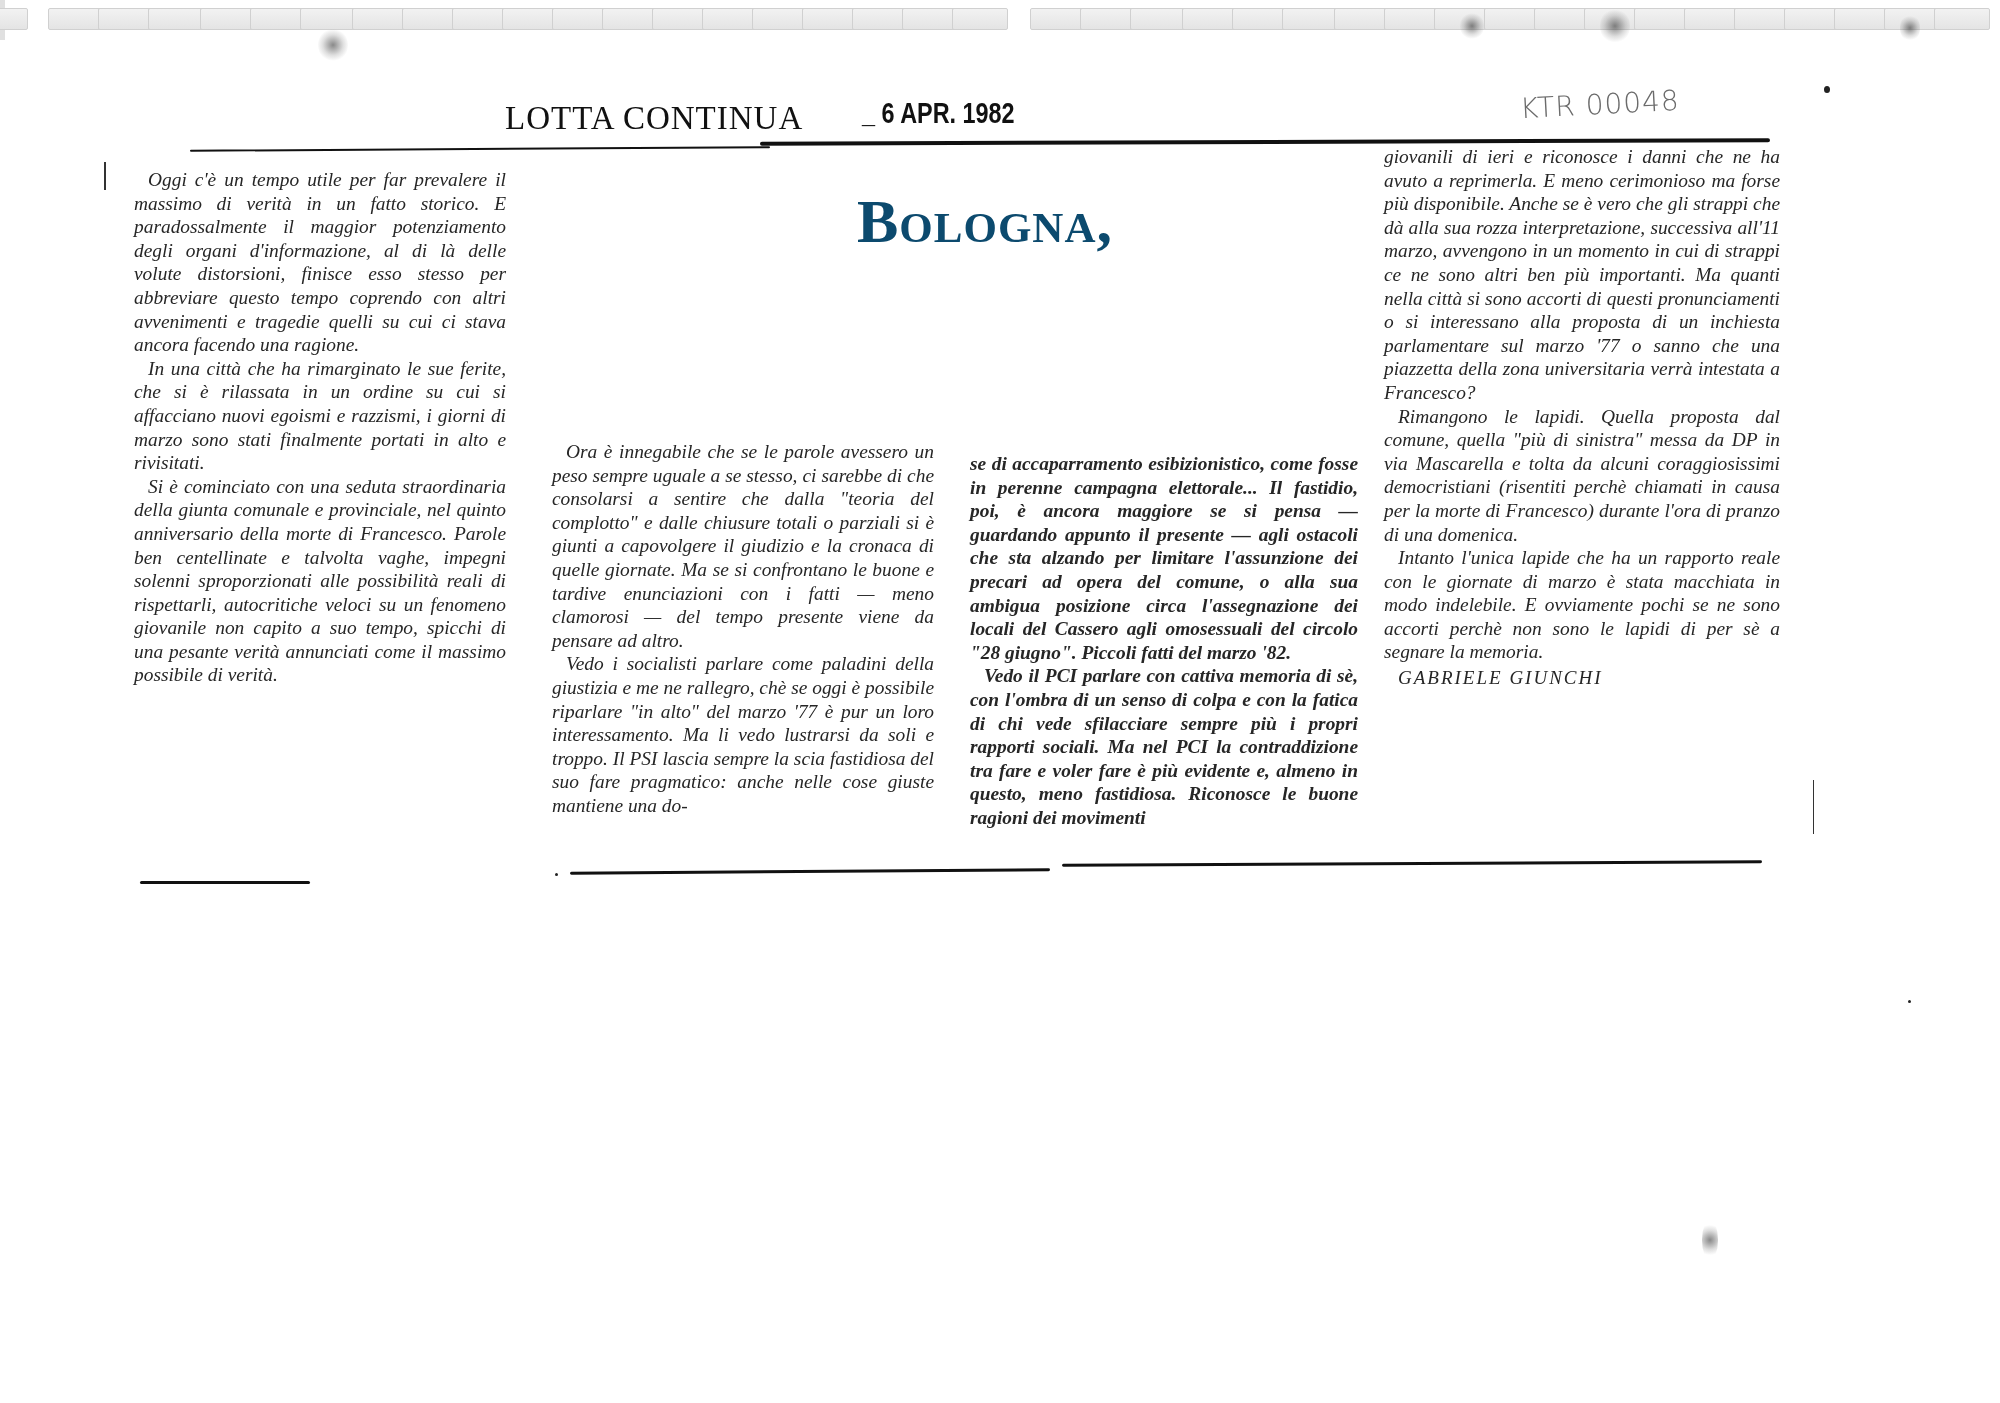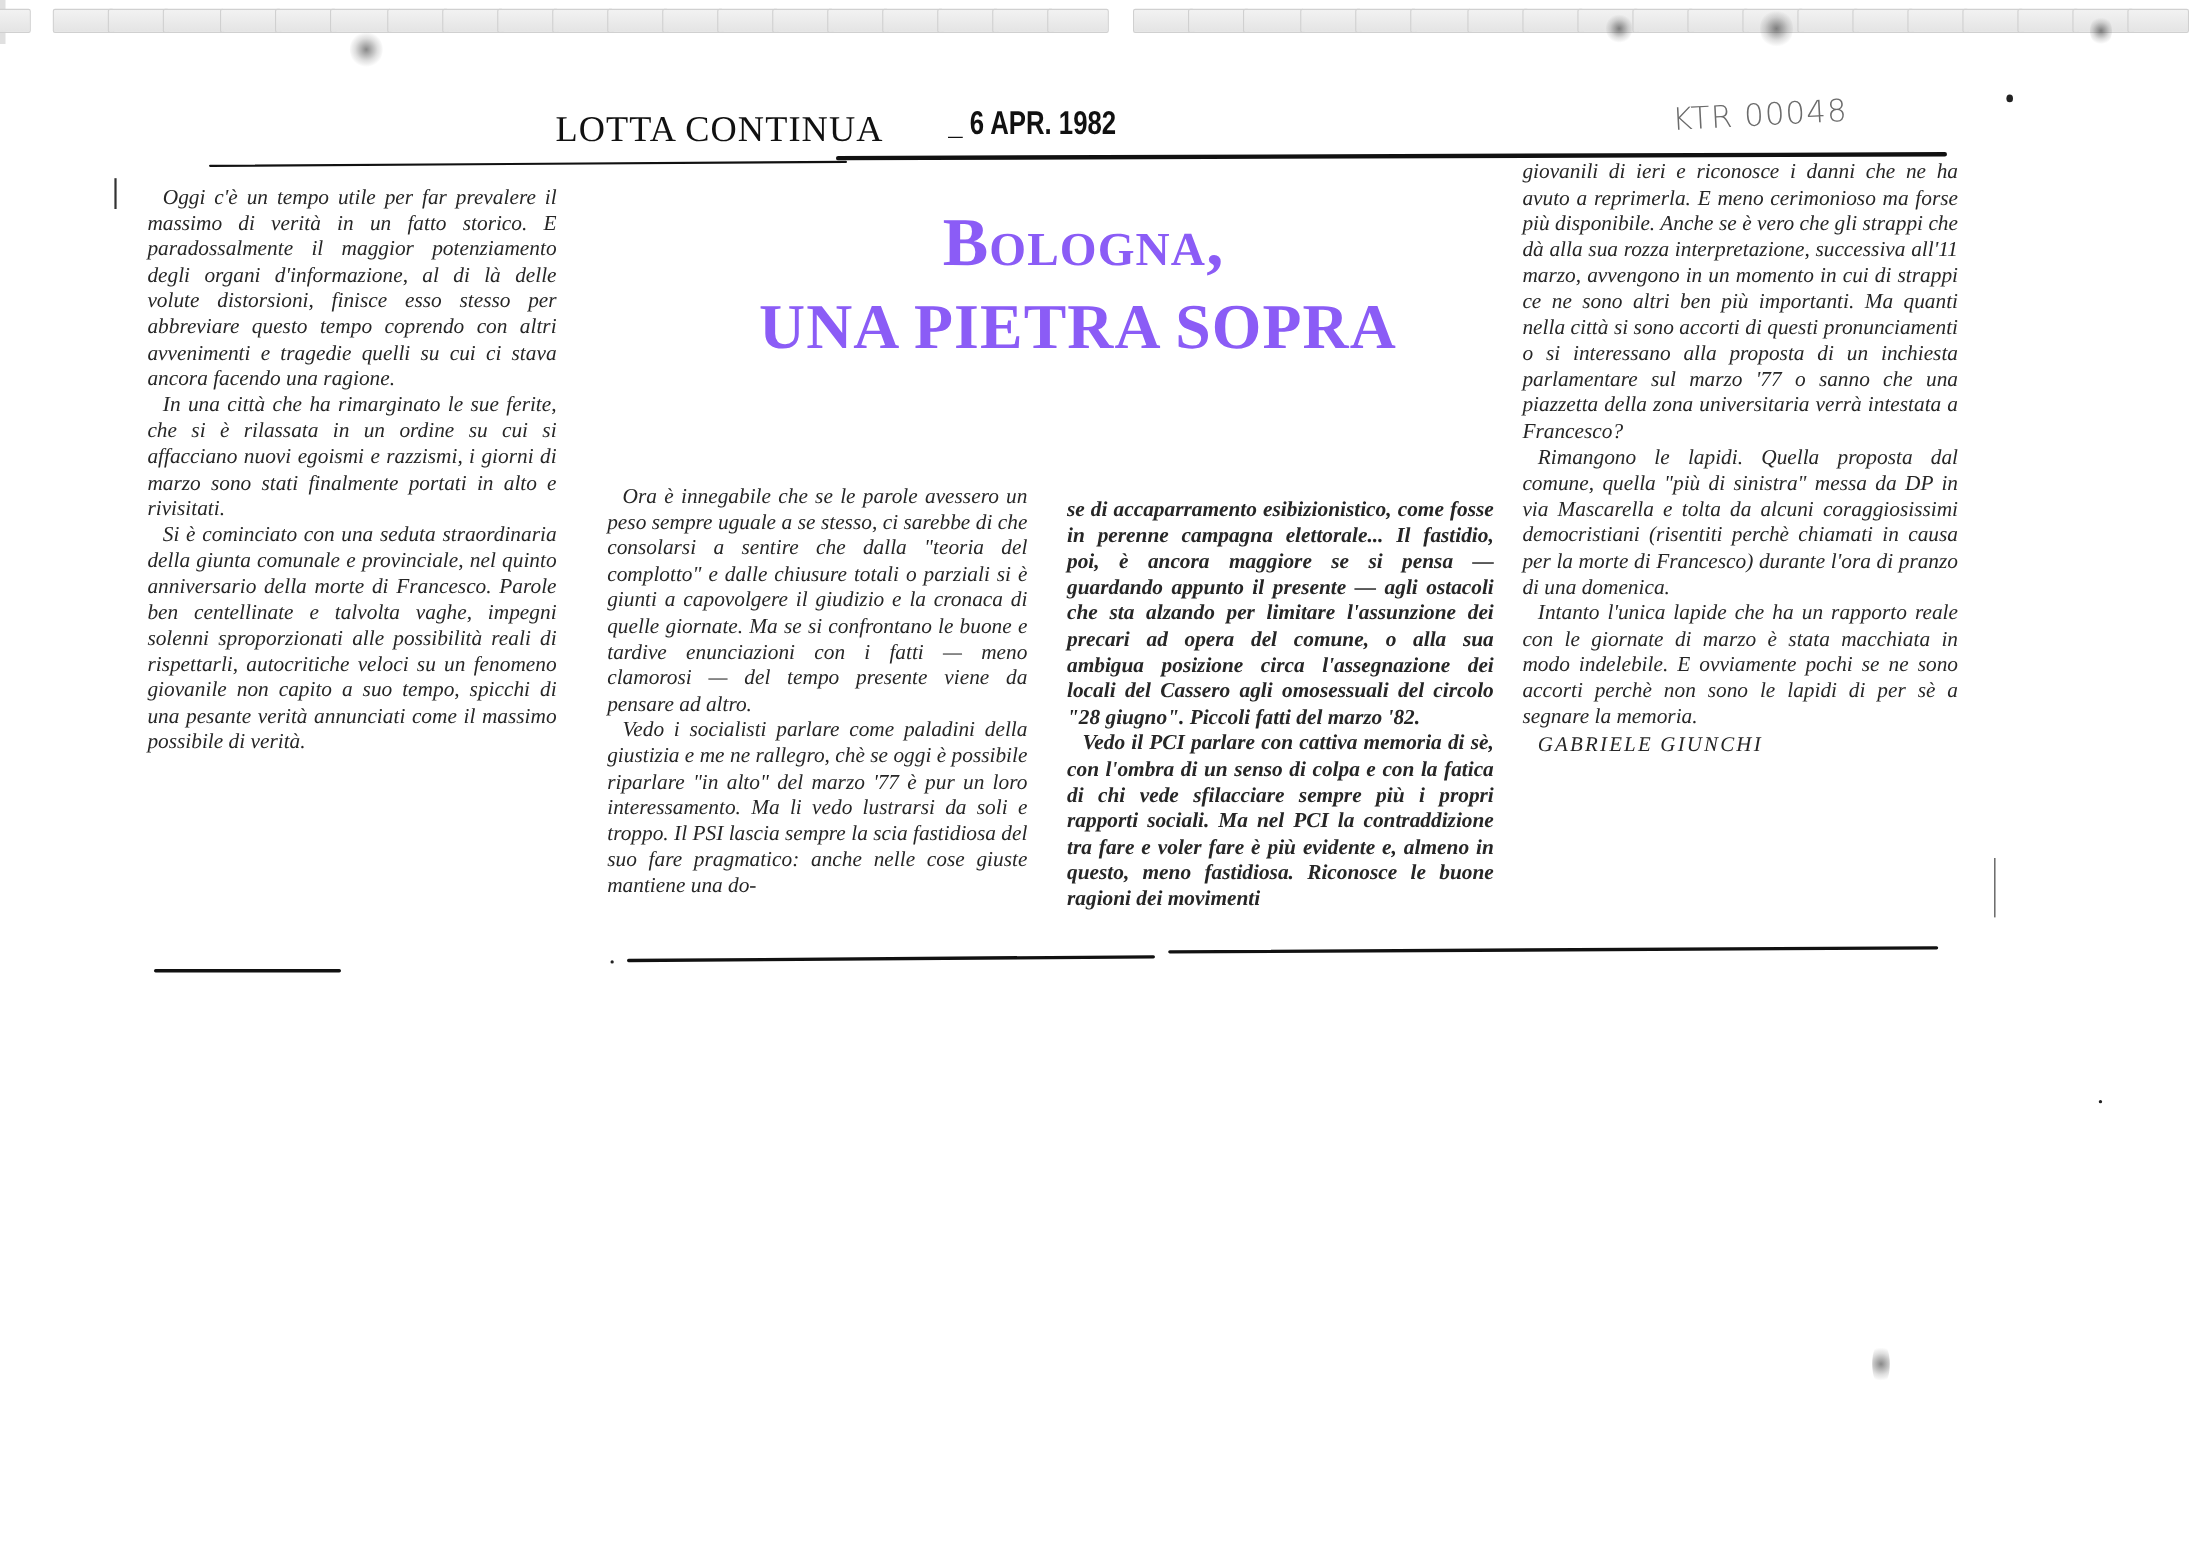--- a/index.html
+++ b/index.html
@@ -78,21 +78,21 @@
     }
 
     
     .headline {
       position: absolute;
       left: 640px; top: 190px;
       width: 680px;
       text-align: center;
       font-family: "Liberation Serif", "DejaVu Serif", serif;
       font-weight: bold;
-      color: #8b5cf6;
+      color: #0c4a6e;
       line-height: 1.0;
     }
     .headline .line1 {
       font-size: 62px;
       font-variant: small-caps;
       letter-spacing: 1px;
       display: block;
       padding-left: 10px;
     }
     .headline .line2 {
@@ -206,21 +206,20 @@
 <div class="rule" style="left:760px;top:140px;width:1010px;height:4px;transform:rotate(-0.2deg);"></div>
 <div class="rule" style="left:140px;top:881px;width:170px;height:3px;"></div>
 <div class="rule" style="left:570px;top:870px;width:480px;height:3px;transform:rotate(-0.4deg);"></div>
 <div class="rule" style="left:1062px;top:862px;width:700px;height:3px;transform:rotate(-0.3deg);"></div>
 
 <div class="margin-mark" style="left:104px;top:162px;height:28px;"></div>
 <div class="margin-mark" style="left:1813px;top:780px;height:54px;width:1px;"></div>
 
 <div class="headline">
   <span class="line1">Bologna,</span>
-  <span class="line2">UNA PIETRA SOPRA</span>
 </div>
 
 <div class="col col-1">
   <p>Oggi c'è un tempo utile per far prevalere il massimo di verità in un fatto storico. E paradossalmente il maggior potenziamento degli organi d'informazione, al di là delle volute distorsioni, finisce esso stesso per abbreviare questo tempo coprendo con altri avvenimenti e tragedie quelli su cui ci stava ancora facendo una ragione.</p>
   <p>In una città che ha rimarginato le sue ferite, che si è rilassata in un ordine su cui si affacciano nuovi egoismi e razzismi, i giorni di marzo sono stati finalmente portati in alto e rivisitati.</p>
   <p>Si è cominciato con una seduta straordinaria della giunta comunale e provinciale, nel quinto anniversario della morte di Francesco. Parole ben centellinate e talvolta vaghe, impegni solenni sproporzionati alle possibilità reali di rispettarli, autocritiche veloci su un fenomeno giovanile non capito a suo tempo, spicchi di una pesante verità annunciati come il massimo possibile di verità.</p>
 </div>
 
 <div class="col col-2">
   <p>Ora è innegabile che se le parole avessero un peso sempre uguale a se stesso, ci sarebbe di che consolarsi a sentire che dalla "teoria del complotto" e dalle chiusure totali o parziali si è giunti a capovolgere il giudizio e la cronaca di quelle giornate. Ma se si confrontano le buone e tardive enunciazioni con i fatti — meno clamorosi — del tempo presente viene da pensare ad altro.</p>

